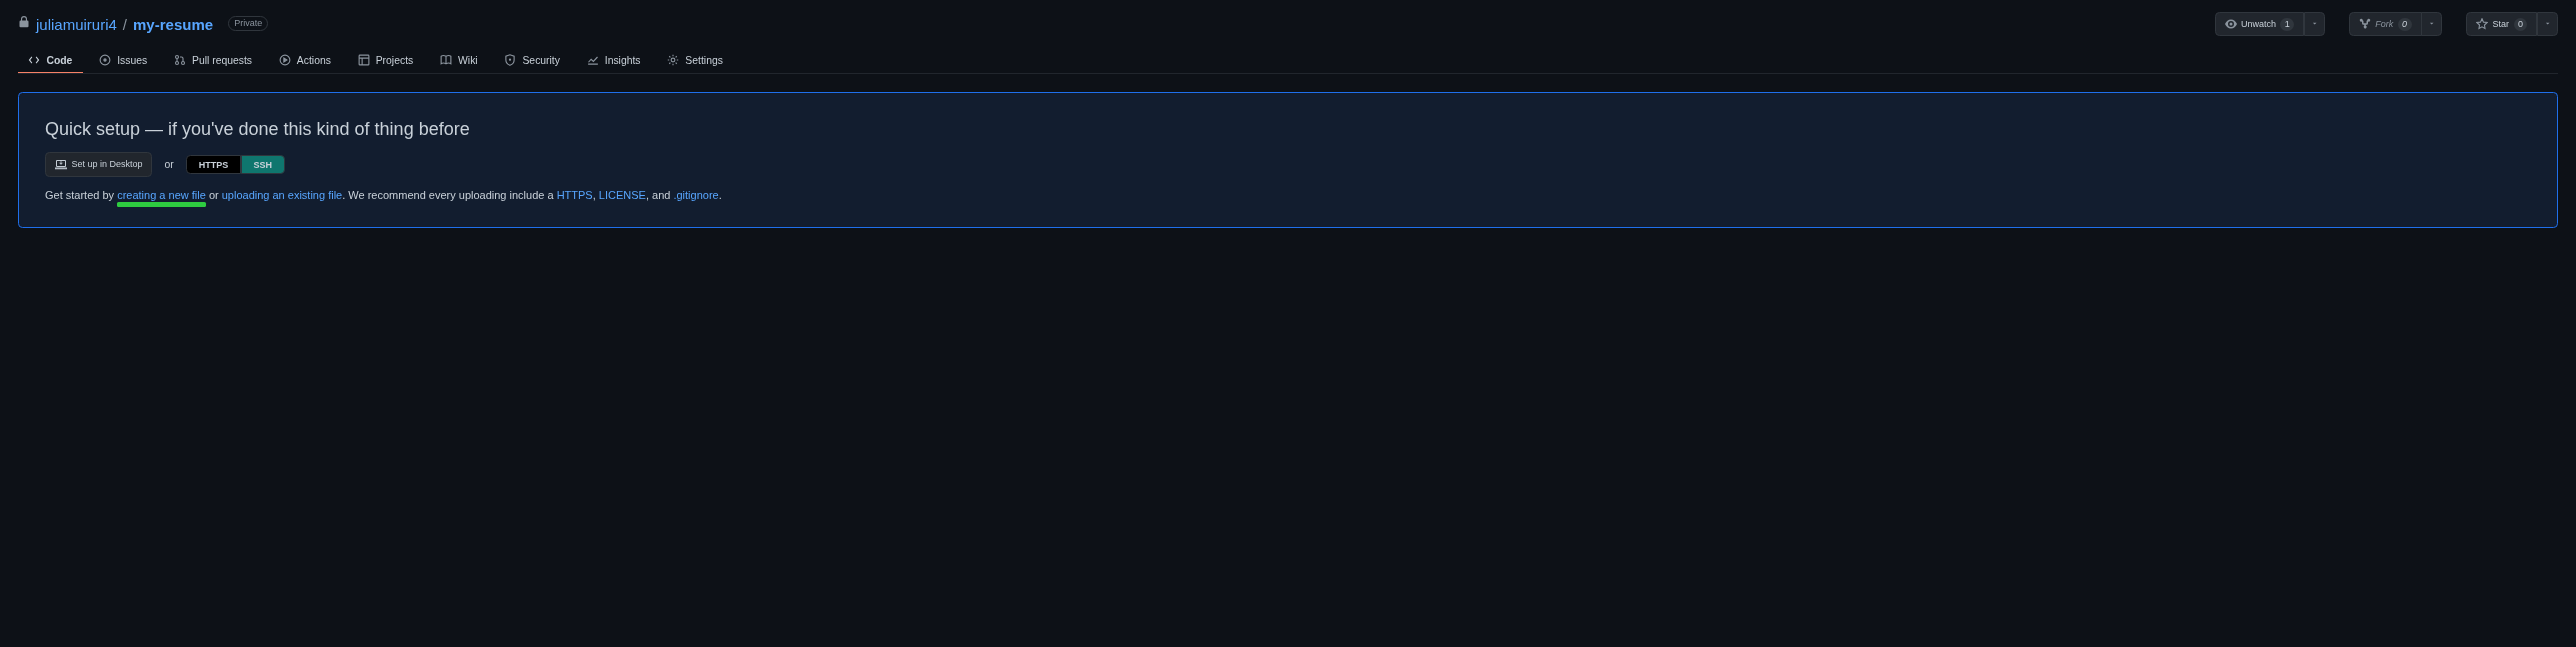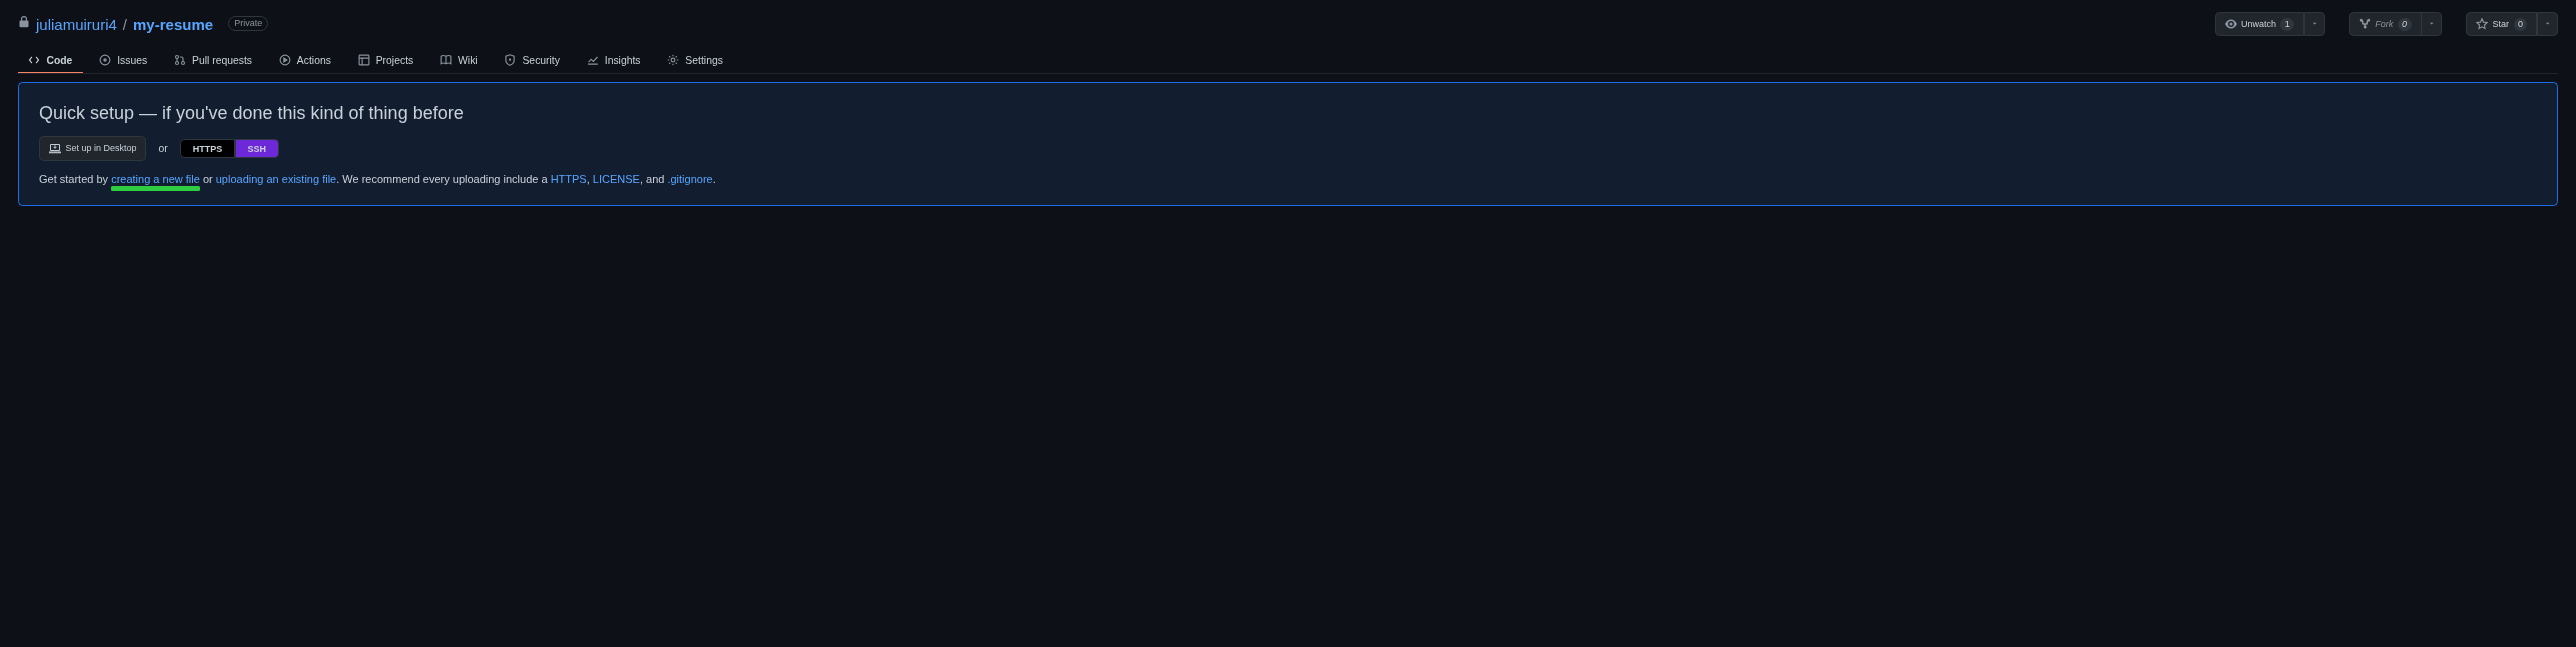--- a/index.html
+++ b/index.html
@@ -87,44 +87,44 @@
     cursor: pointer;
     border-bottom: 1.5px solid transparent;
     font-size: 10.4px;
   }
   .tab .ticon { color: #8b949e; display:flex; }
   .tab.active { border-bottom-color: #f78166; font-weight: 600; }
   .tab.active .ticon { color: #c9d1d9; }
 
   
   .quick-setup {
-    margin-top: 8px;
+    margin-top: 18px;
     border: 0.7px solid #1f6feb;
     background: #121d2f;
     border-radius: 4.4px;
-    padding: 20px;
+    padding: 26px;
   }
   .quick-setup h2 {
     font-size: 18px;
     font-weight: 400;
     color: #c9d1d9;
     margin-bottom: 12px;
   }
   .setup-row {
     display: flex;
     align-items: center;
     gap: 12px;
     margin-bottom: 12px;
   }
   .or-text { color: #c9d1d9; }
   .proto-group {
     display: flex;
   }
   .proto-btn {
-    background: #6d28d9;
+    background: #0f766e;
     border: 0.7px solid #30363d;
     color: #c9d1d9;
     padding: 3.7px 12px;
     font-size: 9px;
     cursor: pointer;
     font-weight: 600;
   }
   .proto-btn:first-child { border-radius: 4.4px 0 0 4.4px; background: #000000; }
   .proto-btn:last-child { border-radius: 0 4.4px 4.4px 0; margin-left: -0.7px; }
   .url-wrap {

